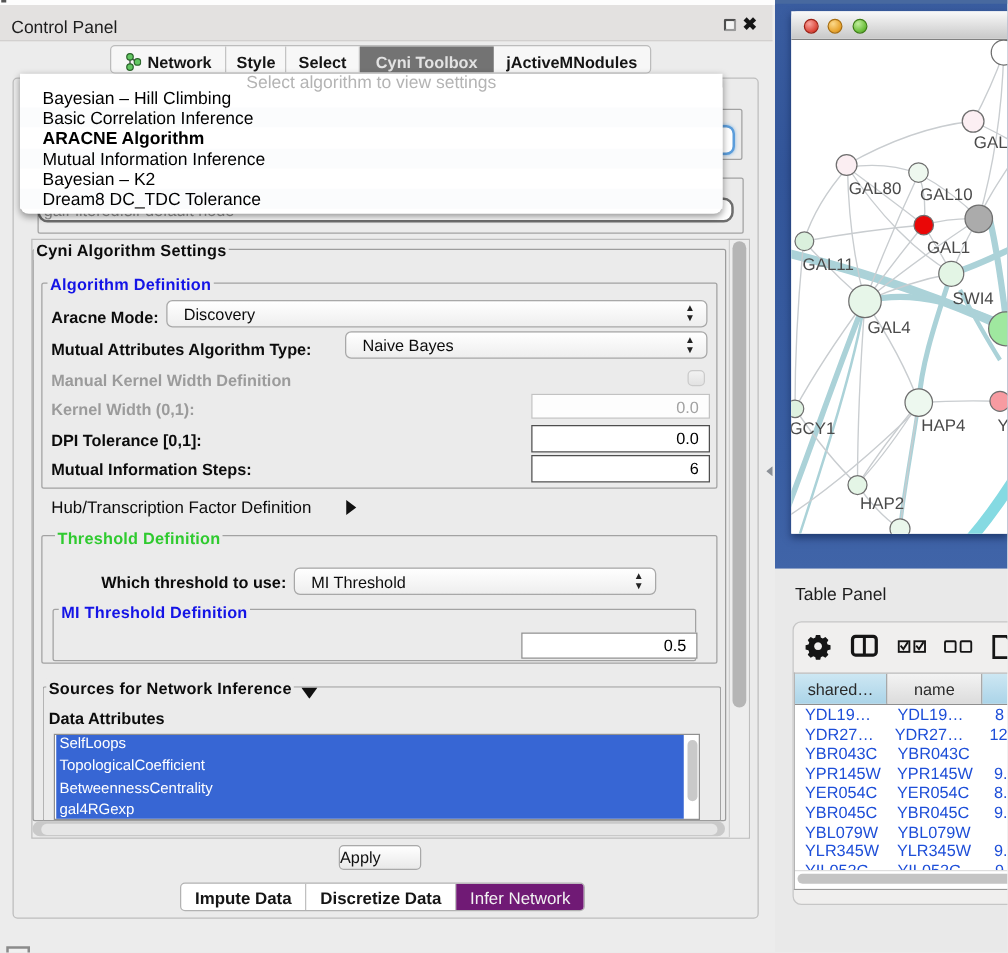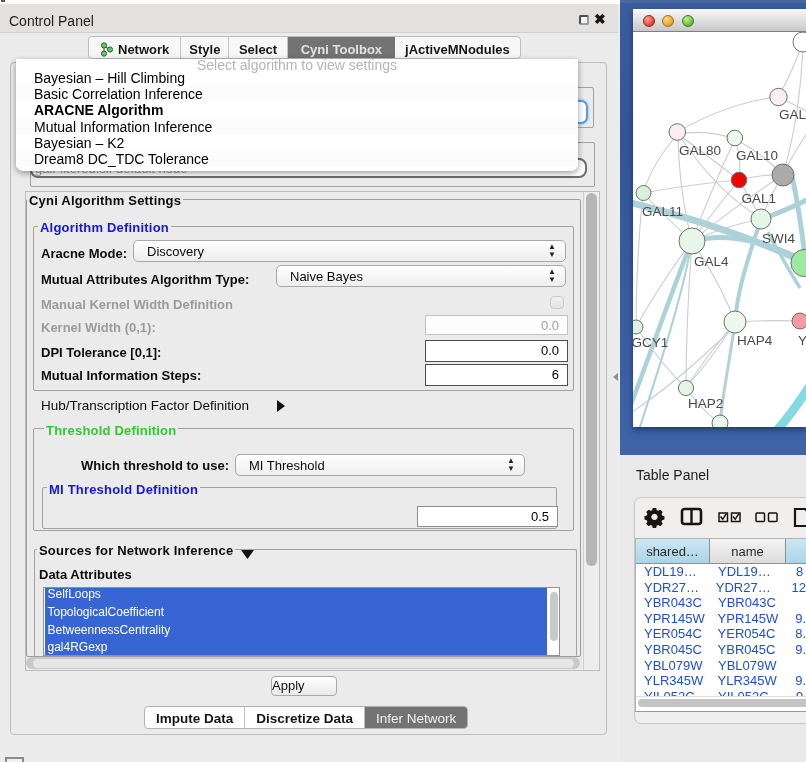--- a/index.html
+++ b/index.html
@@ -27,21 +27,21 @@
 .tfield { position:absolute; border:1px solid #999; background:#fff; font-size:13px; text-align:right; padding:2px 8px 0 6px; color:#000; }
 
 #dropdown { position:absolute; left:16px; top:59px; width:562px; height:112px; background:#fff; border-radius:0 0 7px 7px; box-shadow:0 2px 6px rgba(0,0,0,0.4); z-index:50; }
 #dd-head { text-align:center; color:#b4b4b4; font-size:14px; padding-top:0; height:11px; line-height:13px; }
 .dd-item { font-size:14px; color:#000; padding-left:18px; height:16.2px; line-height:16.2px; white-space:nowrap; }
 .dd-item:nth-child(odd) { background:#fbfcfd; }
 .sb-thumb { position:absolute; background:#b5b5b5; border-radius:6px; }
 
 #btabs { position:absolute; left:144px; top:706px; height:23px; display:flex; border:1px solid #b2b2b2; border-radius:4px; background:#fff; overflow:hidden; }
 .btab { padding:4px 11px 17px 11px; font-size:13.5px; font-weight:bold; color:#151515; border-right:1px solid #c0c0c0; }
-.btab.sel { background:#737373; color:#f2f2f2; font-weight:normal; border-right:none; }
+.btab.sel { background:#701a75; color:#f2f2f2; font-weight:normal; border-right:none; }
 
 #apply { position:absolute; left:271px; top:676px; width:66px; height:20px; background:linear-gradient(#ffffff,#e9e9e9); border:1px solid #a9a9a9; border-radius:4px; font-size:13px; font-weight:normal; color:#111; text-align:left; line-height:18px; }
 
 #desk { position:absolute; left:620px; top:0; width:186px; height:455px; background:linear-gradient(180deg,#3a5da0 0%,#33569a 30%,#3a5fa3 80%,#4064a8 100%); }
 #desk:before { content:""; position:absolute; left:0; top:0; width:186px; height:3px; background:#48699f; }
 #netwin { position:absolute; left:633px; top:9px; width:173px; height:418px; background:#fff; box-shadow:0 3px 6px rgba(0,20,60,0.5); }
 #nettitle { position:absolute; left:0; top:0; width:173px; height:23px; background:linear-gradient(#f9f9f9,#c8c8c8); border-bottom:1px solid #808080; border-radius:5px 0 0 0; }
 .tl { position:absolute; top:6px; width:12px; height:12px; border-radius:50%; }
 
 #tp { position:absolute; left:620px; top:455px; width:186px; height:307px; background:#e9e9e9; }

